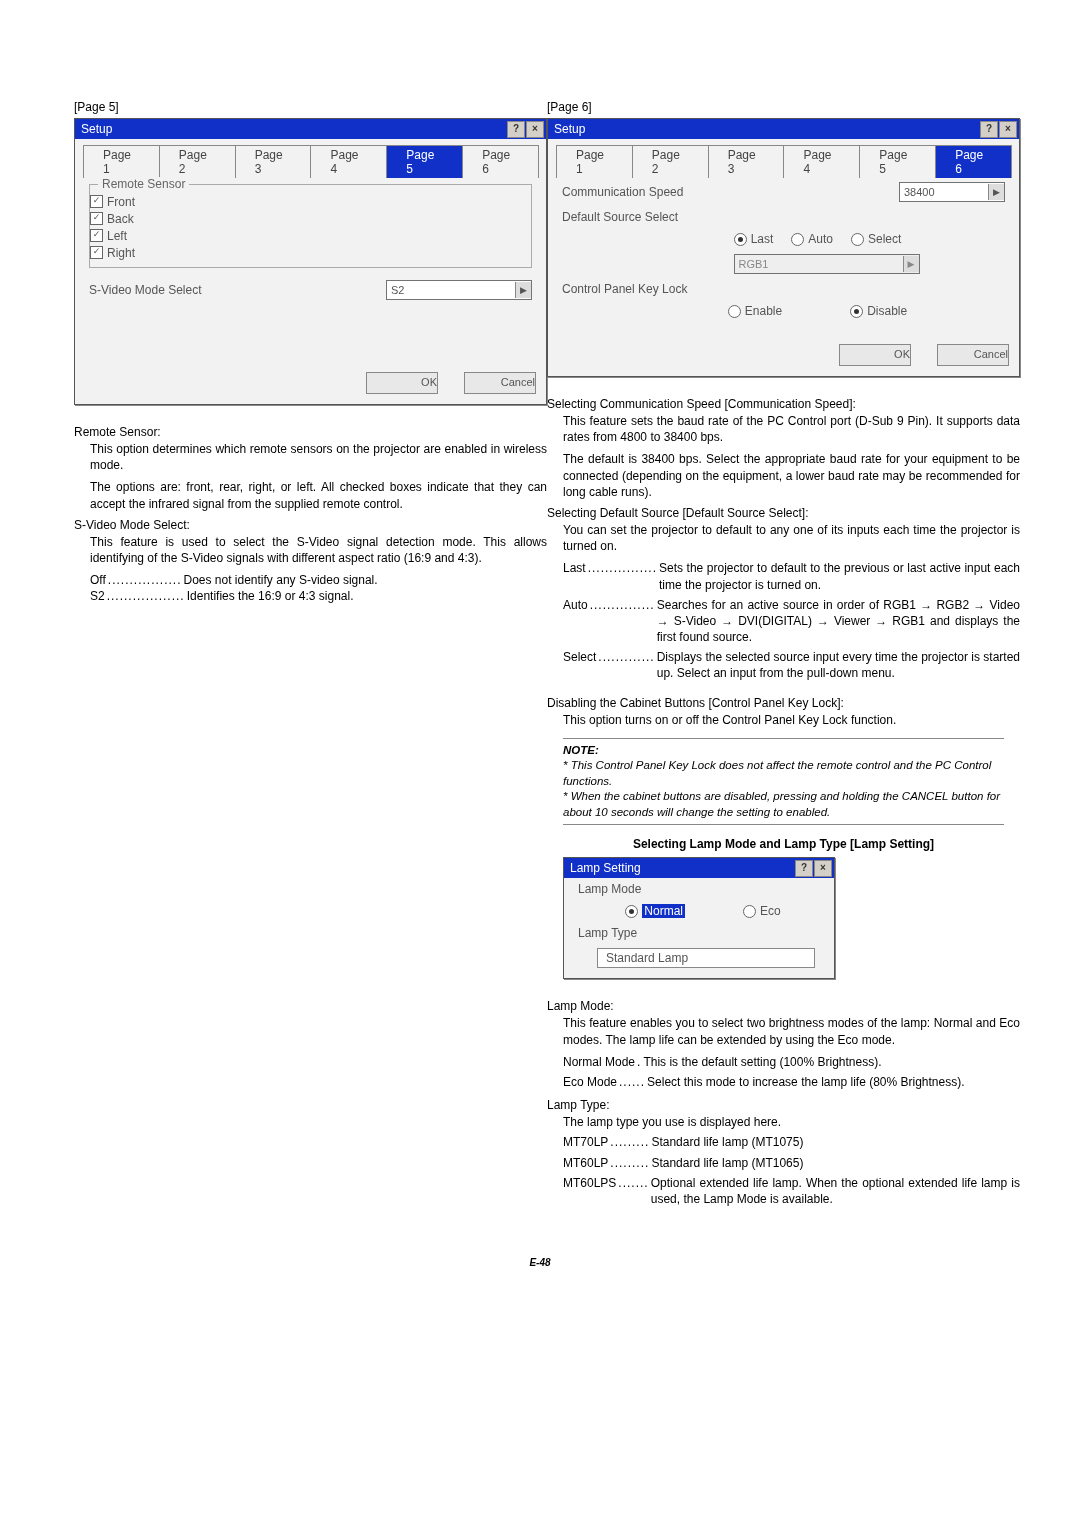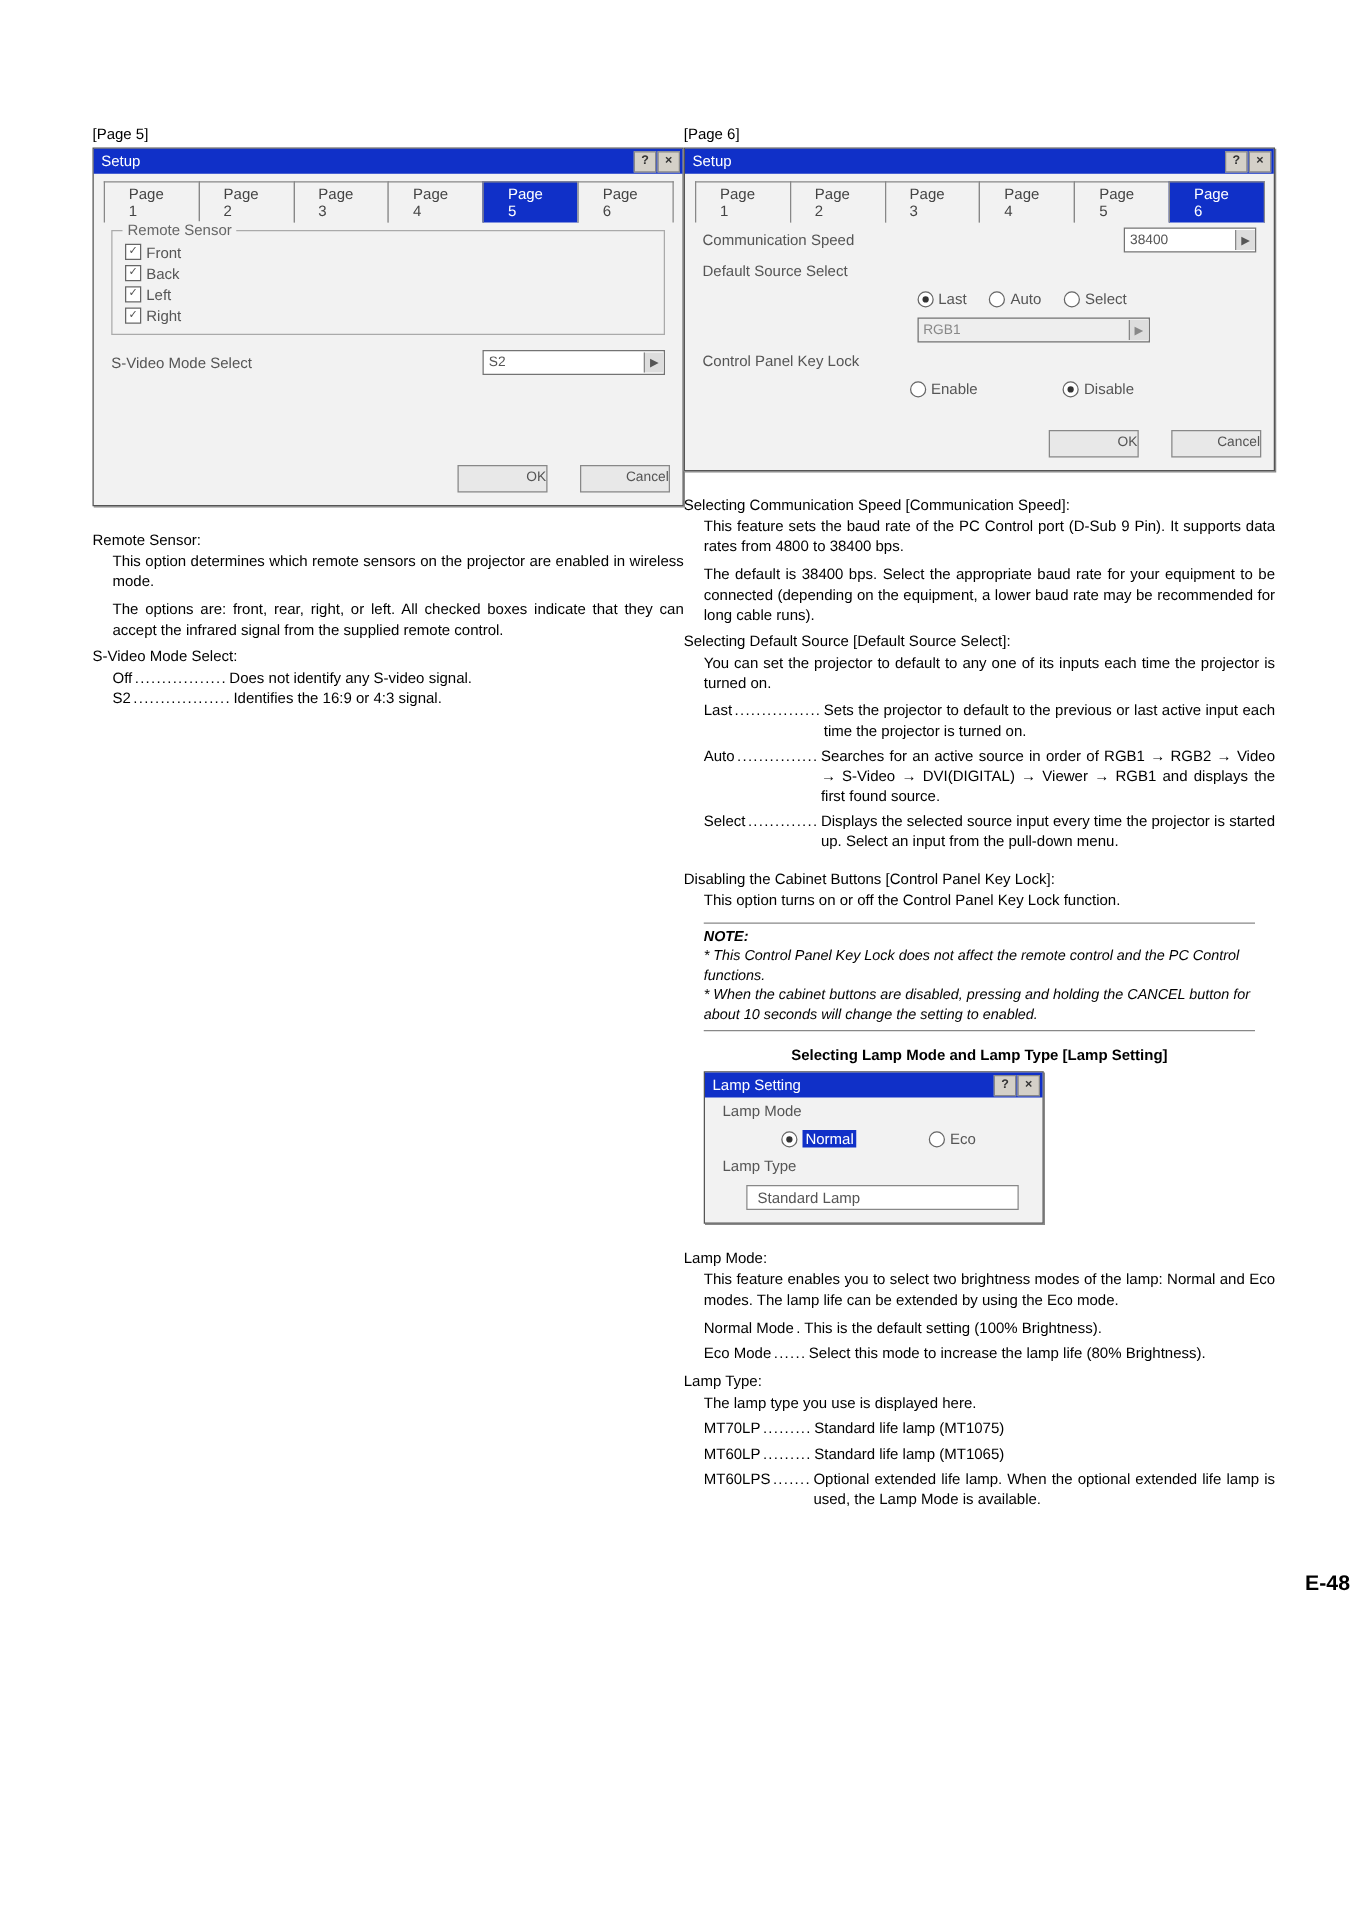--- a/index.html
+++ b/index.html
@@ -70,21 +70,21 @@
     background: #f2f2f2;
     margin-right: -1px;
   }
   .tab.sel {
     background: #1030c8;
     color: #fff;
   }
   .groupbox {
     margin: 6px 14px 8px 14px;
     border: 1px solid #aaa;
-    padding: 8px 10px 6px 10px;
+    padding: 8px 10px 6px 0;
     position: relative;
   }
   .groupbox .legend {
     position: absolute;
     top: -8px;
     left: 8px;
     background: #f2f2f2;
     padding: 0 4px;
     font-size: 12px;
     color: #666;
@@ -203,23 +203,24 @@
   }
   .note-box .nh { font-weight: bold; font-style: italic; }
   .sub-head {
     font-weight: bold;
     font-size: 12px;
     margin: 12px 0 6px 0;
     text-align: center;
   }
   .small-dlg { width: 270px; margin-left:16px; }
   .pagefoot {
-    text-align:right;
+    text-align:center;
+    font-style: italic;
     font-weight: bold;
-    font-size: 17px;
+    font-size: 10px;
     padding: 10px 0 30px;
   }
   .highlight { background:#1030c8; color:#fff; padding:0 2px; }
   .gap { height: 60px; }
 </style>
 </head>
 <body>
 
 <div class="page">
 
@@ -273,20 +274,21 @@
         <div class="btn">OK</div>
         <div class="btn">Cancel</div>
       </div>
     </div>
 
     <div class="sec-head">Remote Sensor:</div>
     <div class="para">This option determines which remote sensors on the projector are enabled in wireless mode.</div>
     <div class="para">The options are: front, rear, right, or left. All checked boxes indicate that they can accept the infrared signal from the supplied remote control.</div>
 
     <div class="sec-head">S-Video Mode Select:</div>
+    <div class="para">This feature is used to select the S-Video signal detection mode. This allows identifying of the S-Video signals with different aspect ratio (16:9 and 4:3).</div>
 
     <div class="def-row">
       <span class="def-key">Off</span>
         <span class="def-dots"> .................</span>
         <span class="def-val">Does not identify any S-video signal.</span>
     </div>
     <div class="def-row">
       <span class="def-key">S2</span>
         <span class="def-dots"> ..................</span>
         <span class="def-val">Identifies the 16:9 or 4:3 signal.</span>

